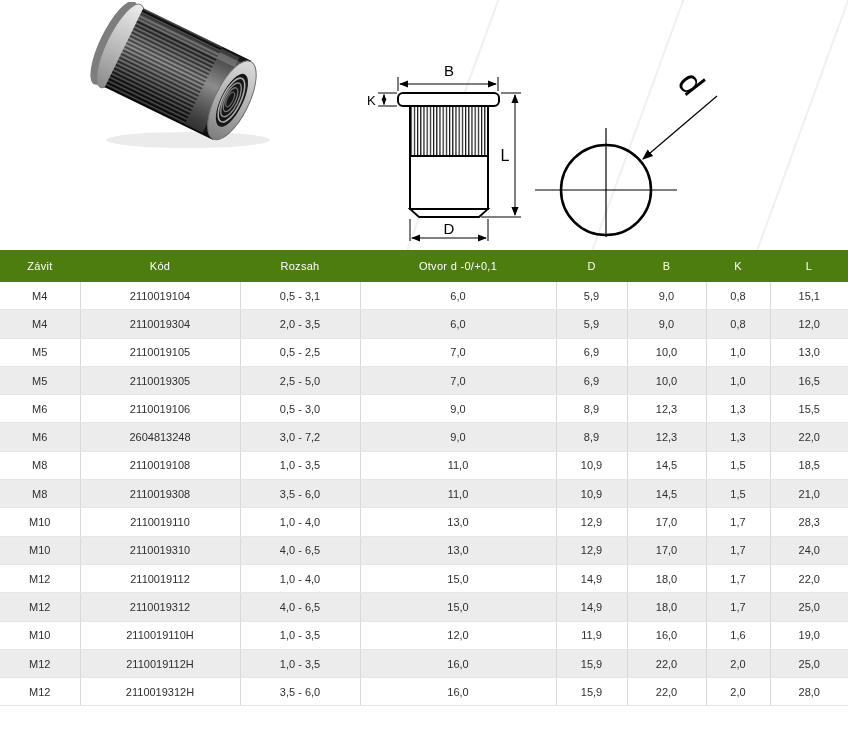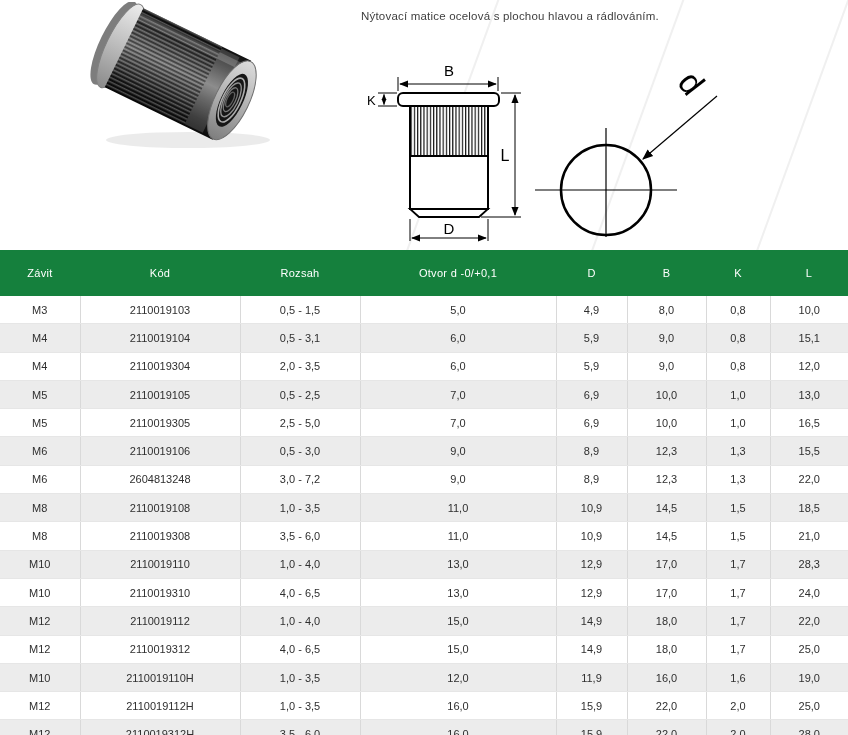--- a/index.html
+++ b/index.html
@@ -15,41 +15,40 @@
     position:absolute;left:361px;top:10px;
     font-size:11.5px;color:#3f3f3f;letter-spacing:.2px;white-space:nowrap;
   }
   .product-photo{position:absolute;left:78px;top:2px;}
   .tech-drawing{position:absolute;left:365px;top:58px;}
   
   table.spec{
     width:848px;border-collapse:collapse;table-layout:fixed;
   }
   table.spec th{
-    background:#15803d;color:#ffffff;font-weight:400;font-size:11px;
-    height:32px;letter-spacing:.3px;text-align:center;padding:7px;
+    background:#4d7c0f;color:#ffffff;font-weight:400;font-size:11px;
+    height:32px;letter-spacing:.3px;text-align:center;padding:0;
   }
   table.spec td{
     font-size:11px;color:#2f2f2f;text-align:center;height:27.3px;padding:0;
     border-bottom:1px solid #e6e6e6;border-left:1px solid #d9d9d9;
     white-space:nowrap;overflow:hidden;
   }
   table.spec td:first-child{border-left:none;}
   table.spec tbody tr:nth-child(even) td{background:#ececec;}
   table.spec tbody tr:nth-child(odd) td{background:#ffffff;}
 </style>
 </head>
 <body>
 
 <div class="top-section">
   <div class="wm-line" style="left:450px"></div>
   <div class="wm-line" style="left:635px"></div>
   <div class="wm-line" style="left:800px"></div>
 
-  <div class="product-title">Nýtovací matice ocelová s plochou hlavou a rádlováním.</div>
 
   <svg class="product-photo" width="212" height="150" viewBox="0 0 212 150">
     <defs>
       <linearGradient id="gFlange" x1="0" y1="0" x2="0" y2="1">
         <stop offset="0" stop-color="#ececec"></stop>
           <stop offset="0.5" stop-color="#bdbdbd"></stop>
           <stop offset="1" stop-color="#8b8b8b"></stop>
       </linearGradient>
       <linearGradient id="gBody" x1="0" y1="0" x2="0" y2="1">
         <stop offset="0" stop-color="#101010"></stop>
@@ -160,30 +159,20 @@
       <th>Rozsah</th>
       <th>Otvor d -0/+0,1</th>
       <th>D</th>
       <th>B</th>
       <th>K</th>
       <th>L</th>
     </tr>
   </thead>
   <tbody>
       <tr>
-        <td>M3</td>
-        <td>2110019103</td>
-        <td>0,5 - 1,5</td>
-        <td>5,0</td>
-        <td>4,9</td>
-        <td>8,0</td>
-        <td>0,8</td>
-        <td>10,0</td>
-      </tr>
-      <tr>
         <td>M4</td>
         <td>2110019104</td>
         <td>0,5 - 3,1</td>
         <td>6,0</td>
         <td>5,9</td>
         <td>9,0</td>
         <td>0,8</td>
         <td>15,1</td>
       </tr>
       <tr>

